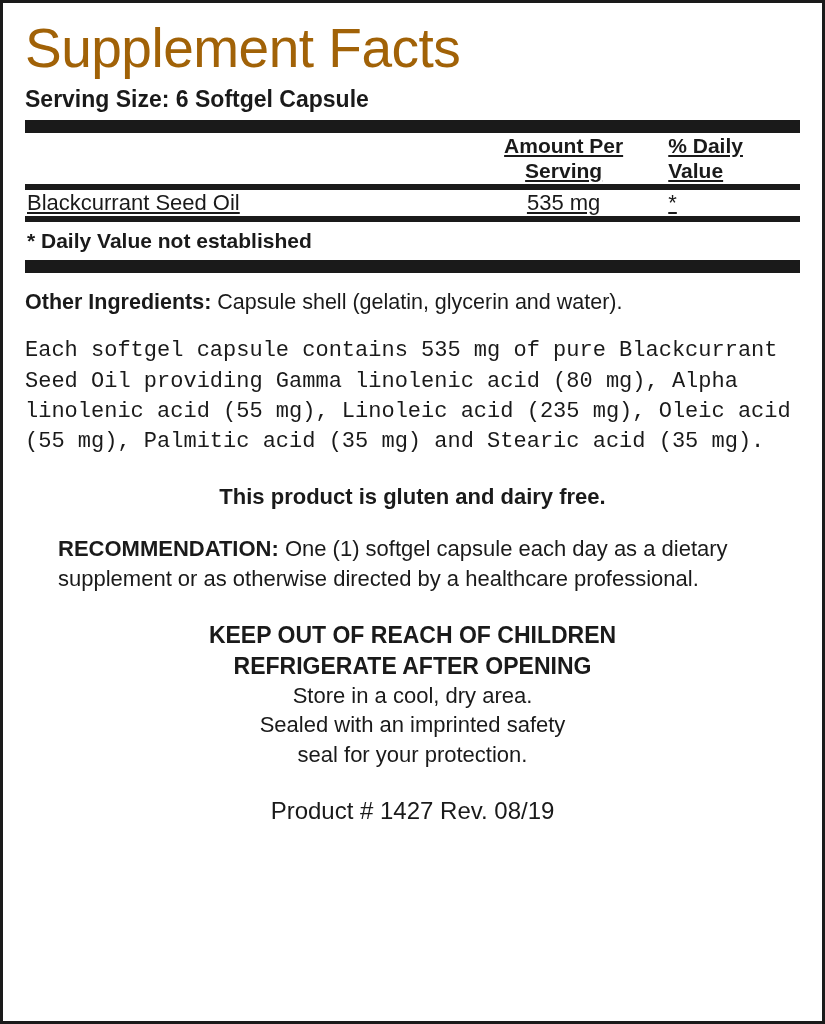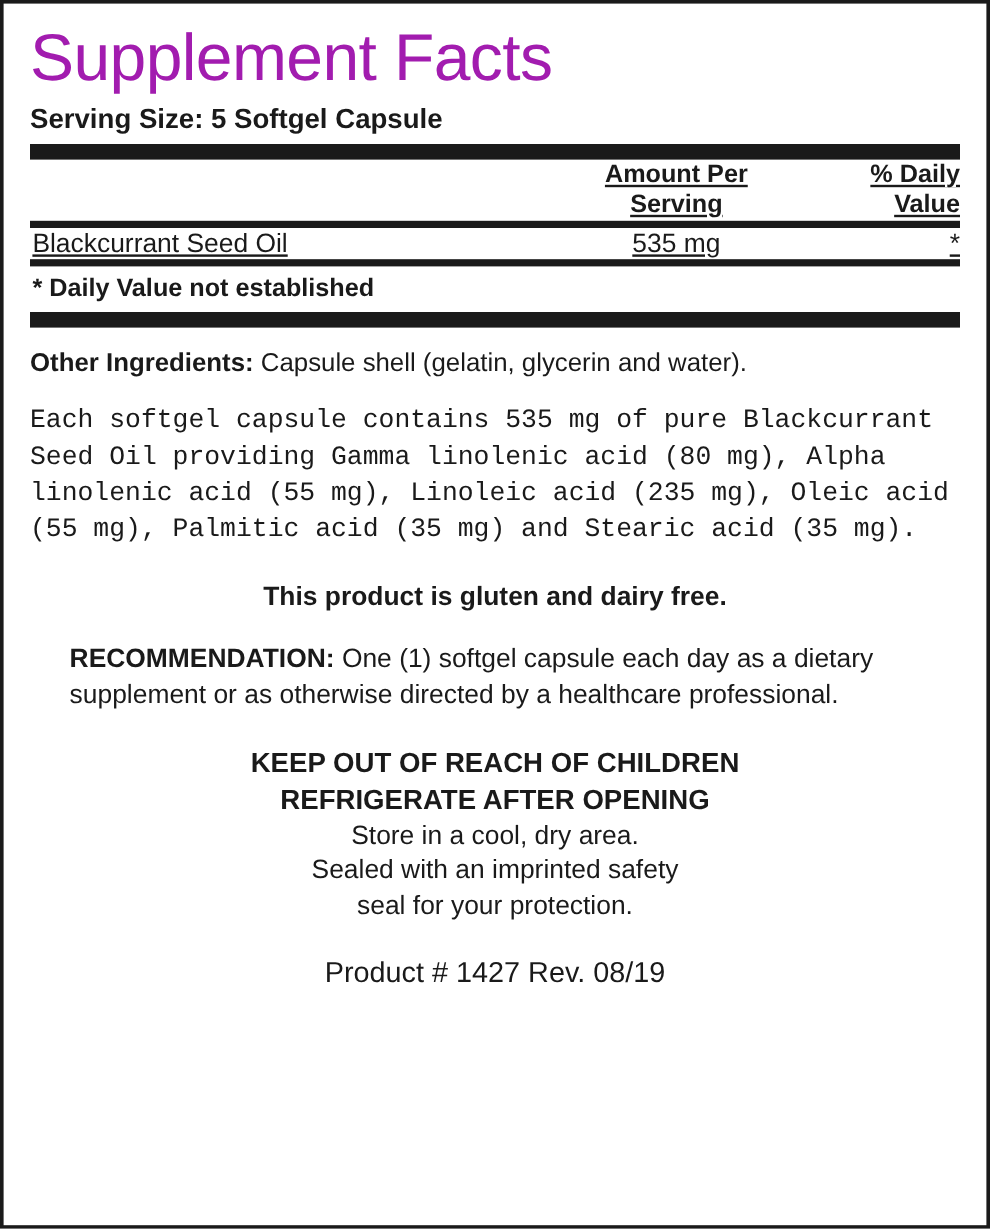--- a/index.html
+++ b/index.html
@@ -25,21 +25,21 @@
     padding: 0 22px;
   }
 
   
   .sf-title {
     font-size: 55px;
     font-weight: 400;
     letter-spacing: -0.5px;
     line-height: 1.0;
     margin: 18px 0 0 0;
-    color: #a21caf;
+    color: #a16207;
   }
 
   .serving-size {
     font-size: 23px;
     font-weight: bold;
     margin: 10px 0 6px 0;
     line-height: 1.2;
   }
 
   .rule-thick {
@@ -59,21 +59,21 @@
     border-collapse: collapse;
     font-size: 21px;
     text-decoration: underline;
   }
   table.facts td, table.facts th {
     padding: 0;
     vertical-align: top;
   }
   .col-name { width: 56%; text-align: left; }
   .col-amt  { width: 27%; text-align: center; }
-  .col-dv   { width: 17%; text-align: right; }
+  .col-dv   { width: 17%; text-align: left; }
 
   .hdr-cell {
     font-weight: bold;
     font-size: 21px;
     line-height: 1.22;
     padding: 7px 0 7px 0;
   }
   .row-cell {
     font-size: 22px;
     line-height: 1.2;
@@ -146,21 +146,21 @@
     margin-top: 28px;
   }
 </style>
 </head>
 <body>
 
 <div class="panel">
 
   <div class="sf-title">Supplement Facts</div>
 
-  <div class="serving-size">Serving Size: 5 Softgel Capsule</div>
+  <div class="serving-size">Serving Size: 6 Softgel Capsule</div>
 
   <div class="rule-thick"></div>
 
   <table class="facts">
     <thead>
       <tr>
         <th class="col-name hdr-cell"></th>
         <th class="col-amt hdr-cell">
           <span>Amount Per</span><br>
           <span>Serving</span>

